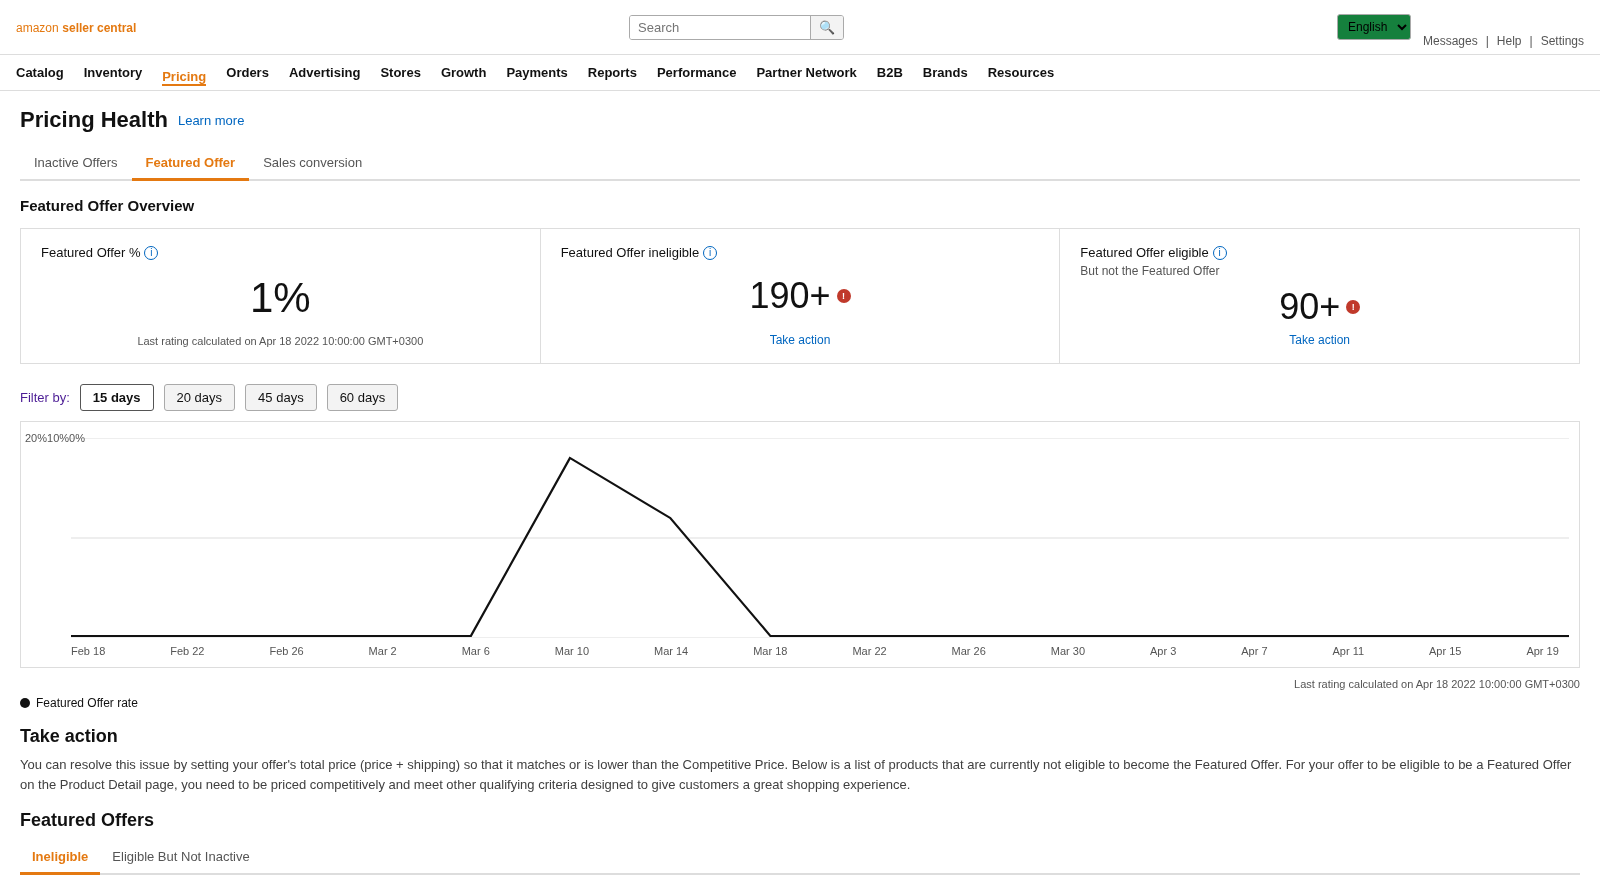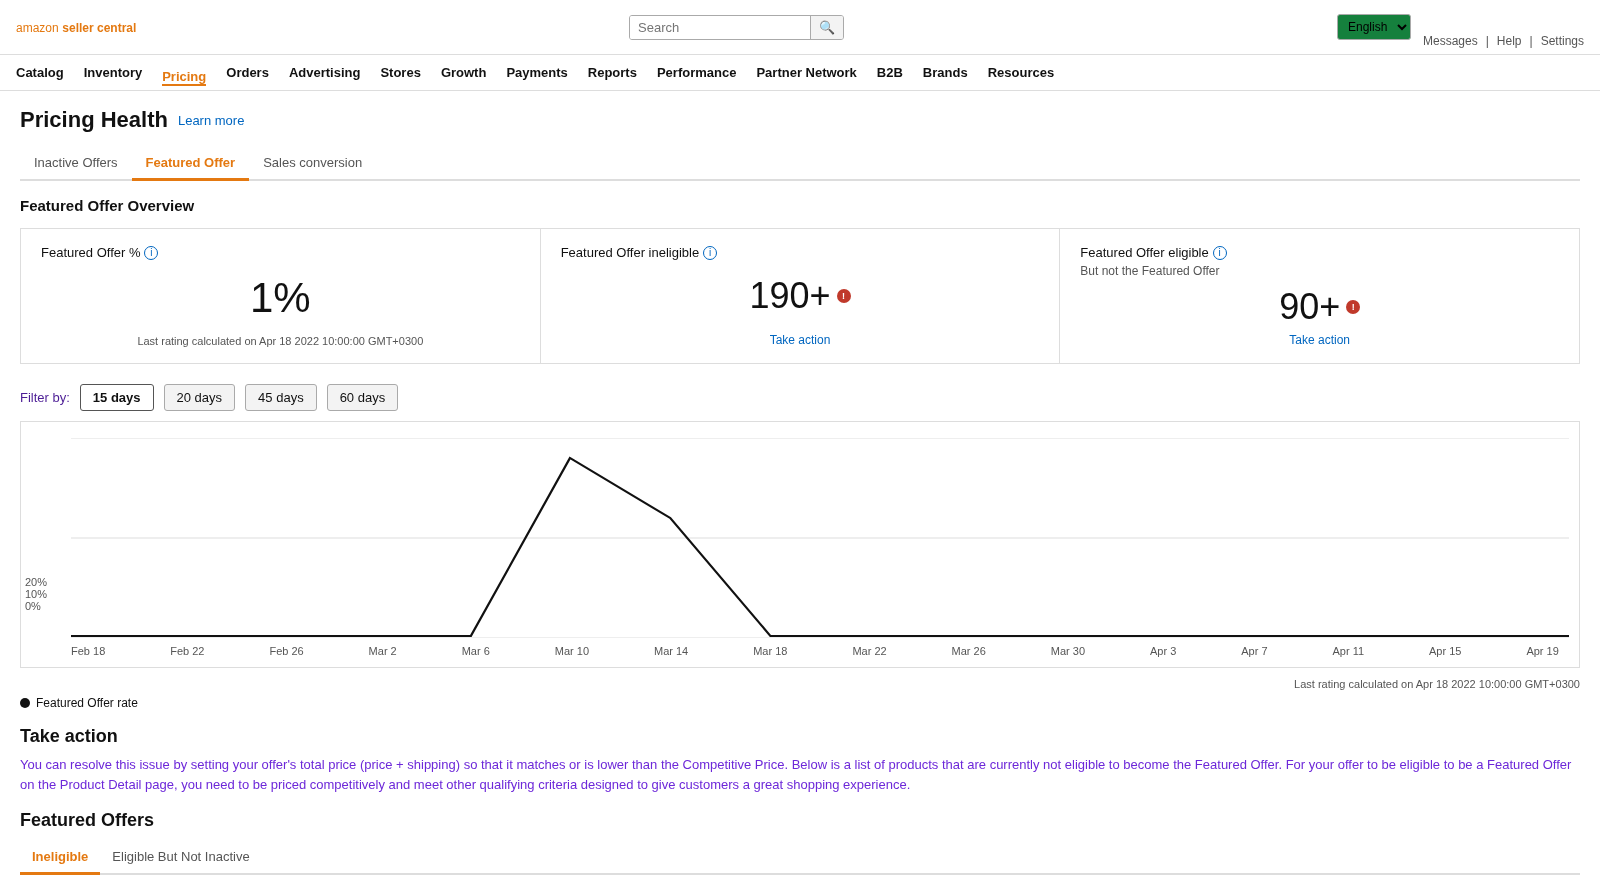--- a/index.html
+++ b/index.html
@@ -171,21 +171,21 @@
     .legend-dot {
       width: 10px;
       height: 10px;
       border-radius: 50%;
       background: #111;
       display: inline-block;
     }
 
     
     .take-action-title { font-size: 18px; font-weight: bold; margin-bottom: 8px; }
-    .take-action-desc { font-size: 13px; color: #6d28d9; line-height: 1.5; margin-bottom: 16px; }
+    .take-action-desc { font-size: 13px; color: #404040; line-height: 1.5; margin-bottom: 16px; }
 
     
     .featured-offers-title { font-size: 18px; font-weight: bold; margin-bottom: 10px; }
     .sub-tabs { display: flex; border-bottom: 2px solid #ddd; }
     .sub-tab {
       padding: 8px 12px;
       font-size: 13px;
       cursor: pointer;
       color: #555;
       border-bottom: 3px solid transparent;
@@ -301,21 +301,21 @@
   <div class="filter-bar">
     <span class="filter-label">Filter by:</span>
     <button class="filter-btn active">15 days</button>
     <button class="filter-btn">20 days</button>
     <button class="filter-btn">45 days</button>
     <button class="filter-btn">60 days</button>
   </div>
 
   <div class="chart-container">
     
-    <div style="position:absolute; left:4px; top:10px; font-size:11px; color:#555; height:180px; display:flex; flex-direction:column; justify-content:flex-end;">
+    <div style="position:absolute; left:4px; top:10px; font-size:11px; color:#555; height:180px; display:flex; flex-direction:row; justify-content:flex-start;">
       <span>20%</span>
       <span>10%</span>
       <span>0%</span>
     </div>
     <svg class="chart" viewBox="0 0 1300 200" preserveAspectRatio="none">
 
       <line x1="0" y1="0" x2="1300" y2="0" stroke="#ddd" stroke-width="1"></line>
       <line x1="0" y1="100" x2="1300" y2="100" stroke="#ddd" stroke-width="1"></line>
       <line x1="0" y1="200" x2="1300" y2="200" stroke="#ddd" stroke-width="1"></line>
 

